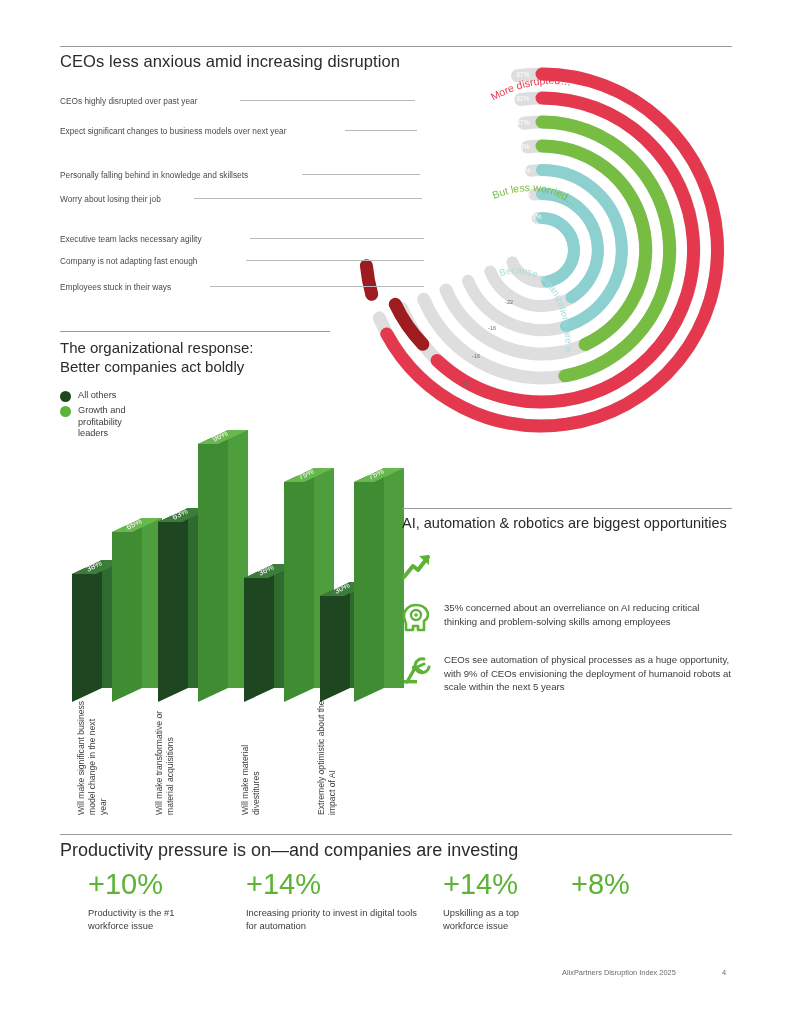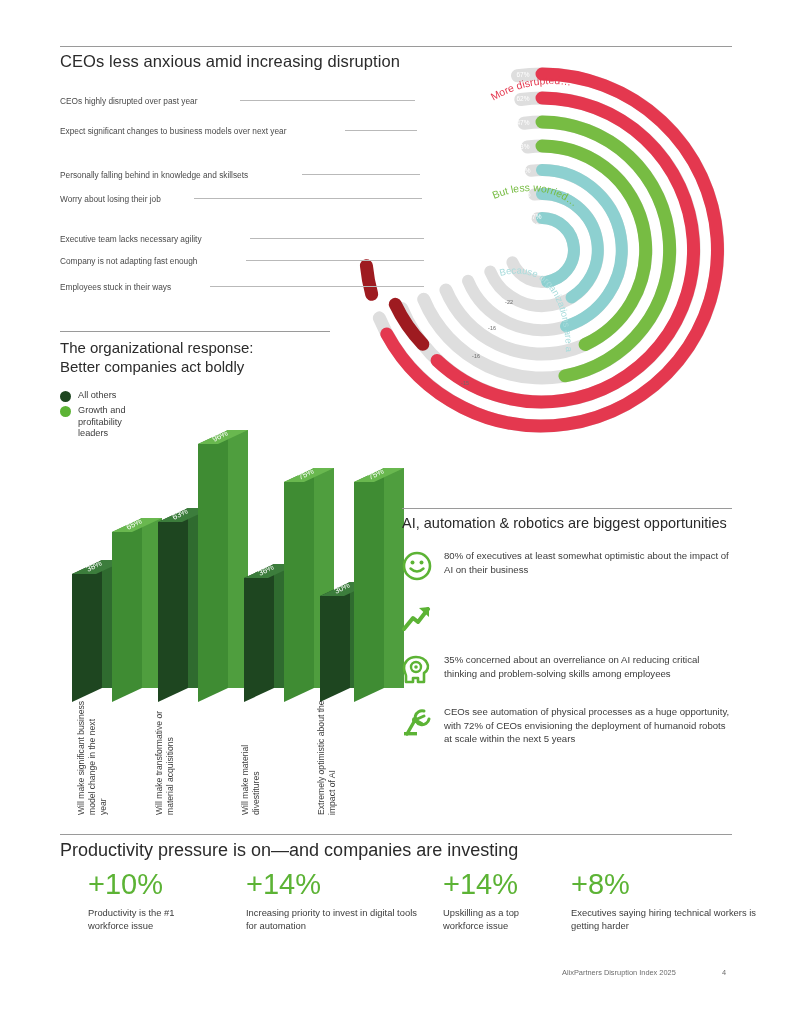--- a/index.html
+++ b/index.html
@@ -249,31 +249,20 @@
     <div class="cat" style="left:18px;top:0px;height:115px;">Will make significant business model change in the next year</div>
     <div class="cat" style="left:96px;top:0px;height:115px;">Will make transformative or material acquisitions</div>
     <div class="cat" style="left:182px;top:0px;height:115px;">Will make material divestitures</div>
     <div class="cat" style="left:258px;top:0px;height:115px;">Extremely optimistic about the impact of AI</div>
   </div>
 
   <div class="rule" style="left:402px;top:508px;width:330px;"></div>
   <div class="s3">
     <div class="s3-title">AI, automation &amp; robotics are biggest opportunities</div>
 
-    <div class="s3-item">
-      <div class="s3-icon">
-        <svg width="30" height="30" viewBox="0 0 30 30">
-          <circle cx="15" cy="15" r="13" fill="none" stroke="#5cb335" stroke-width="2.6"></circle>
-          <circle cx="10.5" cy="11.5" r="2" fill="#5cb335"></circle>
-          <circle cx="19.5" cy="11.5" r="2" fill="#5cb335"></circle>
-          <path d="M 8.5 17.5 Q 15 23.5 21.5 17.5" fill="none" stroke="#5cb335" stroke-width="2.4" stroke-linecap="round"></path>
-        </svg>
-      </div>
-      <div class="s3-text">80% of executives at least somewhat optimistic about the impact of AI on their business</div>
-    </div>
 
     <div class="s3-item">
       <div class="s3-icon">
         <svg width="30" height="30" viewBox="0 0 30 30">
           <path d="M 2 26 L 11 15 L 16 19 L 26 6" fill="none" stroke="#5cb335" stroke-width="4" stroke-linejoin="round" stroke-linecap="round"></path>
           <polygon points="27,4 27,14 17,5" fill="#5cb335"></polygon>
         </svg>
       </div>
     </div>
 
@@ -291,21 +280,21 @@
     <div class="s3-item">
       <div class="s3-icon">
         <svg width="30" height="30" viewBox="0 0 30 30">
           <path d="M 22 4 A 7 7 0 1 0 27 12" fill="none" stroke="#5cb335" stroke-width="3" stroke-linecap="round"></path>
           <path d="M 5 27 L 13 13 L 20 17" fill="none" stroke="#5cb335" stroke-width="3.4" stroke-linecap="round" stroke-linejoin="round"></path>
           <circle cx="13" cy="13" r="3" fill="#5cb335"></circle>
           <rect x="2" y="25" width="13" height="3.4" fill="#5cb335"></rect>
           <path d="M 13 13 L 22 9" stroke="#5cb335" stroke-width="3" stroke-linecap="round"></path>
         </svg>
       </div>
-      <div class="s3-text">CEOs see automation of physical processes as a huge opportunity, with 72% of CEOs envisioning the deployment of humanoid robots at scale within the next 5 years</div>
+      <div class="s3-text">CEOs see automation of physical processes as a huge opportunity, with 9% of CEOs envisioning the deployment of humanoid robots at scale within the next 5 years</div>
     </div>
   </div>
 
   <div class="rule" style="left:60px;top:834px;width:672px;"></div>
   <div class="s4-title">Productivity pressure is on—and companies are investing</div>
 
   <div class="stats">
     <div class="stat" style="width:158px;">
       <div class="stat-num">+10%</div>
       <div class="stat-txt" style="width:120px;">Productivity is the #1 workforce issue</div>
@@ -313,21 +302,20 @@
     <div class="stat" style="width:197px;">
       <div class="stat-num">+14%</div>
       <div class="stat-txt" style="width:175px;">Increasing priority to invest in digital tools for automation</div>
     </div>
     <div class="stat" style="width:128px;">
       <div class="stat-num">+14%</div>
       <div class="stat-txt" style="width:110px;">Upskilling as a top workforce issue</div>
     </div>
     <div class="stat" style="width:190px;">
       <div class="stat-num">+8%</div>
-      <div class="stat-txt" style="width:190px;">Executives saying hiring technical workers is getting harder</div>
     </div>
   </div>
 
   <div class="footer">
     <span class="foot-src">AlixPartners Disruption Index 2025</span>
     <span class="foot-pg">4</span>
   </div>
 
 </div>
 

